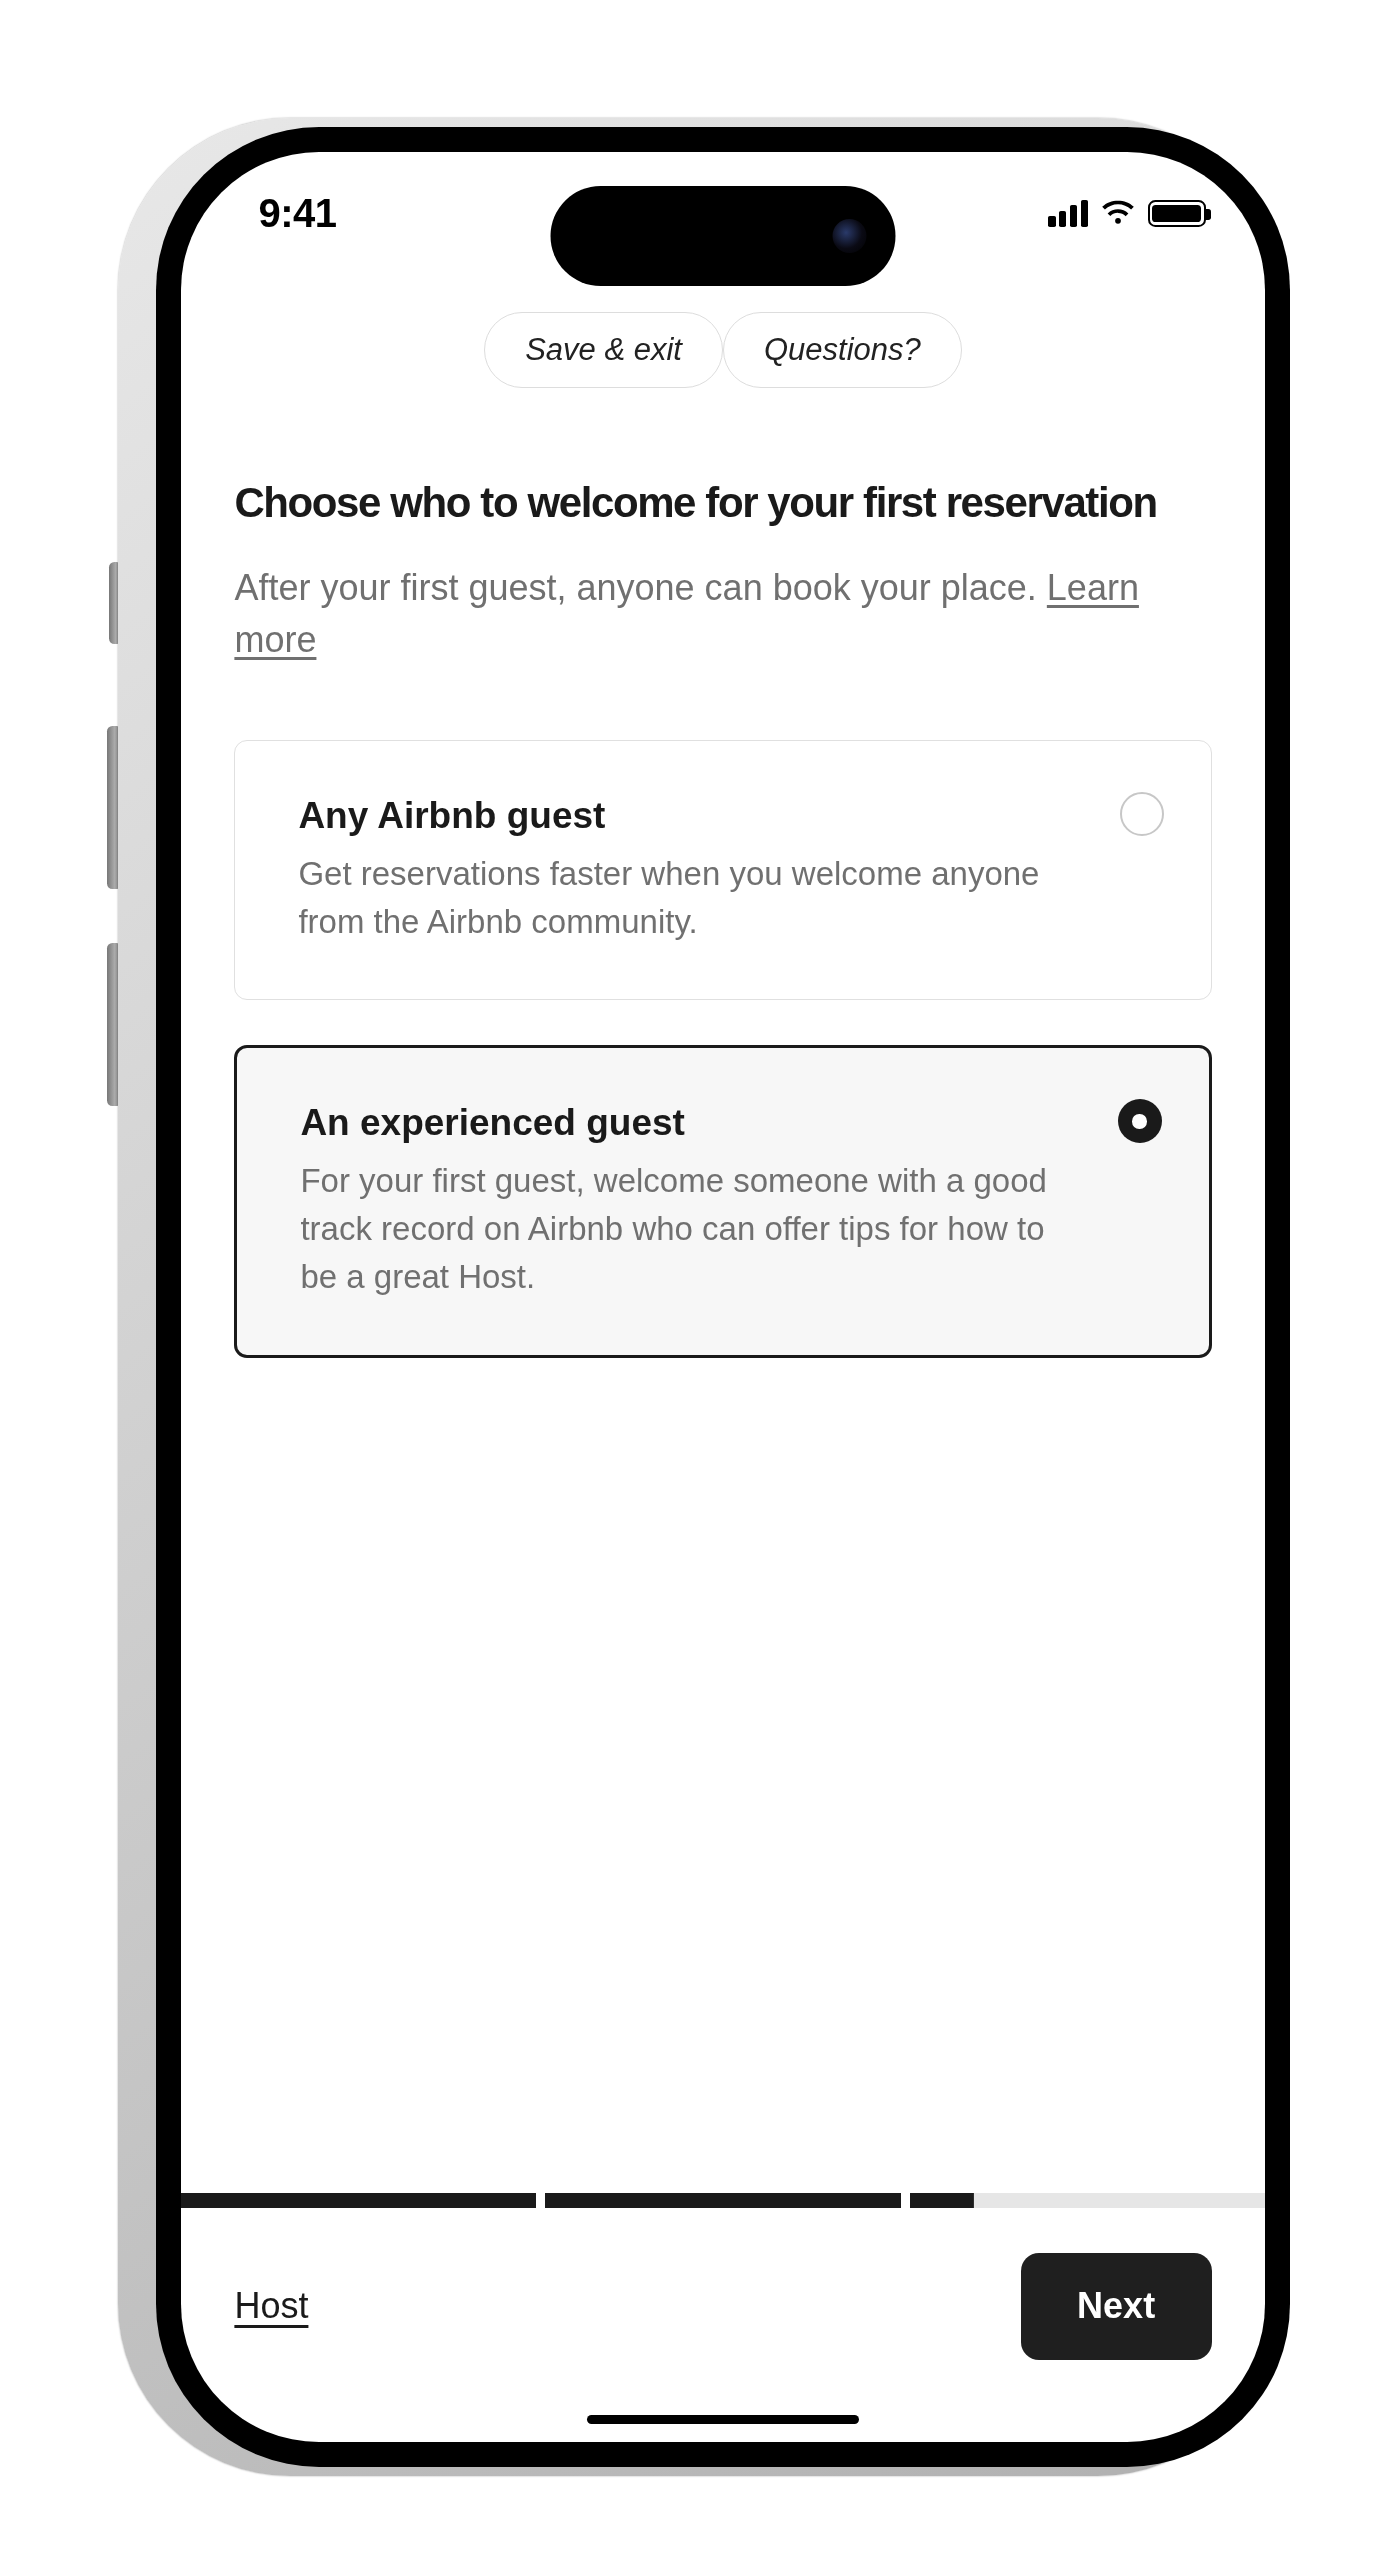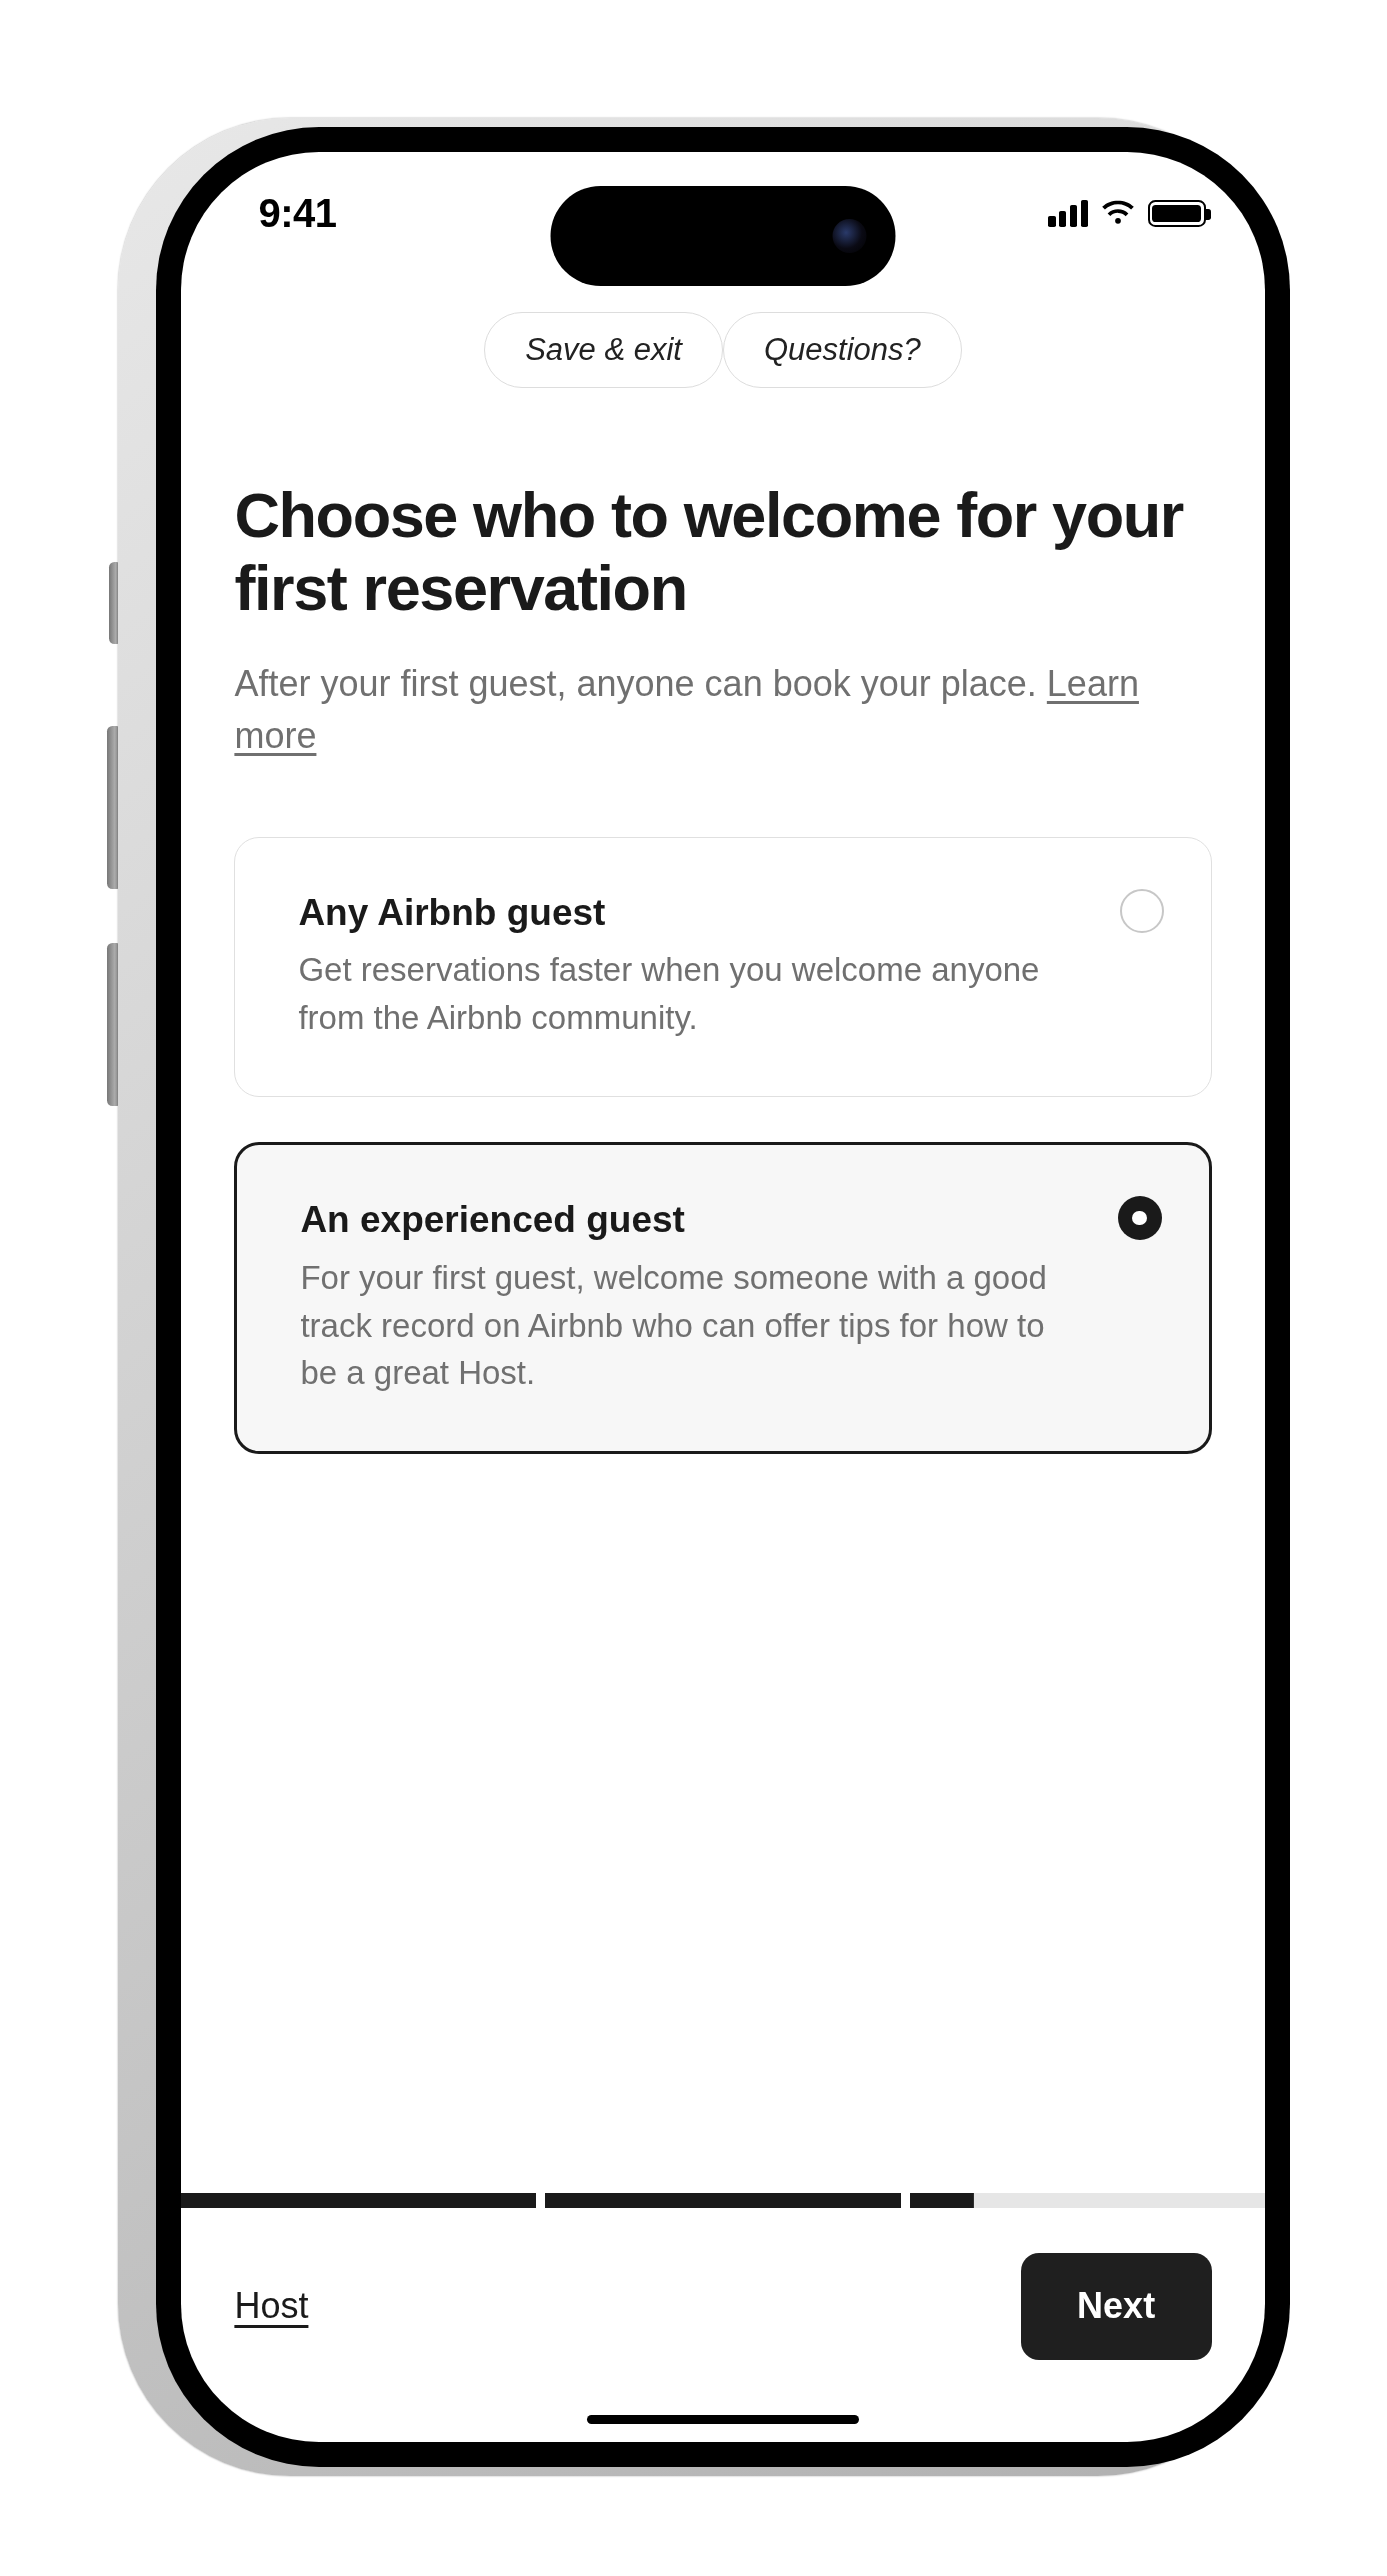--- a/index.html
+++ b/index.html
@@ -60,27 +60,27 @@
     .content{ position:absolute; top:118px; left:0; right:0; bottom:0; display:flex; flex-direction:column; }
 
     .topbar{ display:flex; justify-content:center; padding:42px 51px 0;font-style:italic; }
     .pill{
       display:inline-flex; align-items:center; justify-content:center;
       height:76px; padding:0 40px; border:1.8px solid #ddd; border-radius:54px;
       font-size:31px; font-weight:500; color:#222; background:#fff; cursor:pointer;
     }
 
     .heading{ padding:91px 53px 0; }
-    .title{ font-size:63px; font-weight:600; line-height:1.15; letter-spacing:-1.4px; color:#1a1a1a; }
+    .title{ font-size:42px; font-weight:600; line-height:1.15; letter-spacing:-1.4px; color:#1a1a1a; }
     .subtitle{ margin-top:34px; font-size:36px; line-height:1.45; color:#707070; }
     .learn{ color:#707070; text-decoration:underline; text-underline-offset:5.4px; cursor:pointer; }
 
     .options{ padding:74px 53px 0; display:flex; flex-direction:column; gap:45px; flex:1; }
     .card{
-      position:relative; border-radius:25px; padding:54px 127px 54px 63px;
+      position:relative; border-radius:13px; padding:54px 127px 54px 63px;
       cursor:pointer;
     }
     .card-unselected{ border:1.8px solid #e0e0e0; background:#fff; }
     .card-selected{ border:3.6px solid #1a1a1a; background:#f7f7f7; }
     .card-title{ font-size:37px; font-weight:600; color:#1a1a1a; }
     .card-desc{ margin-top:12.7px; font-size:33px; line-height:1.45; color:#707070; }
     .radio{ position:absolute; top:51px; right:47px; width:44px; height:44px; border-radius:50%; }
     .radio-off{ border:2.3px solid #c7c7c7; background:#fff; }
     .radio-on{ background:#1a1a1a; display:flex; align-items:center; justify-content:center;}
     .radio-on::after{ content:""; width:14.5px; height:14.5px; border-radius:50%; background:#fff;}

